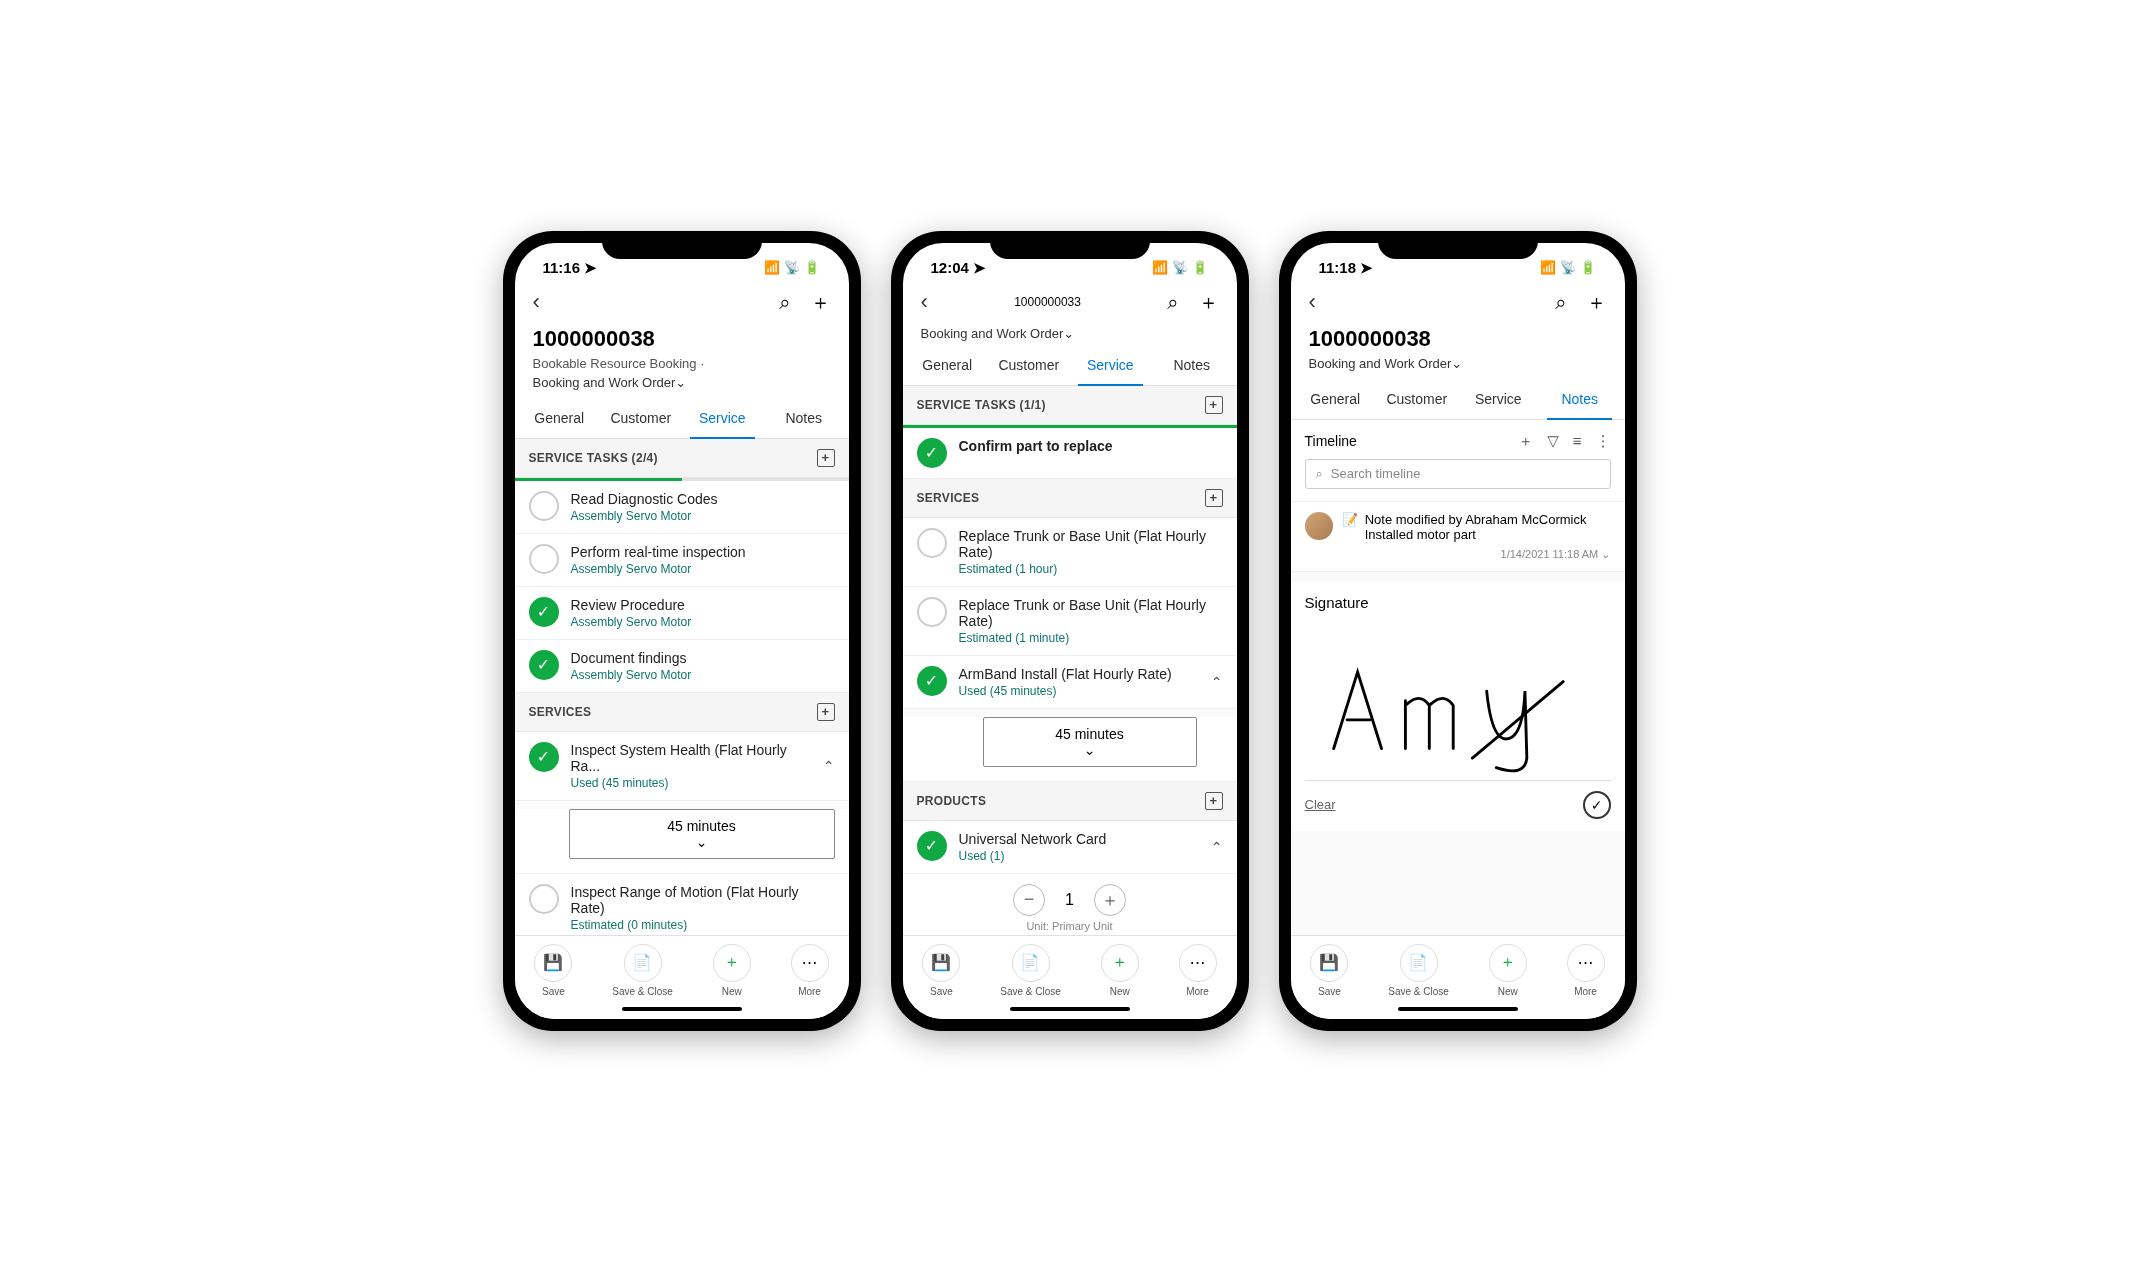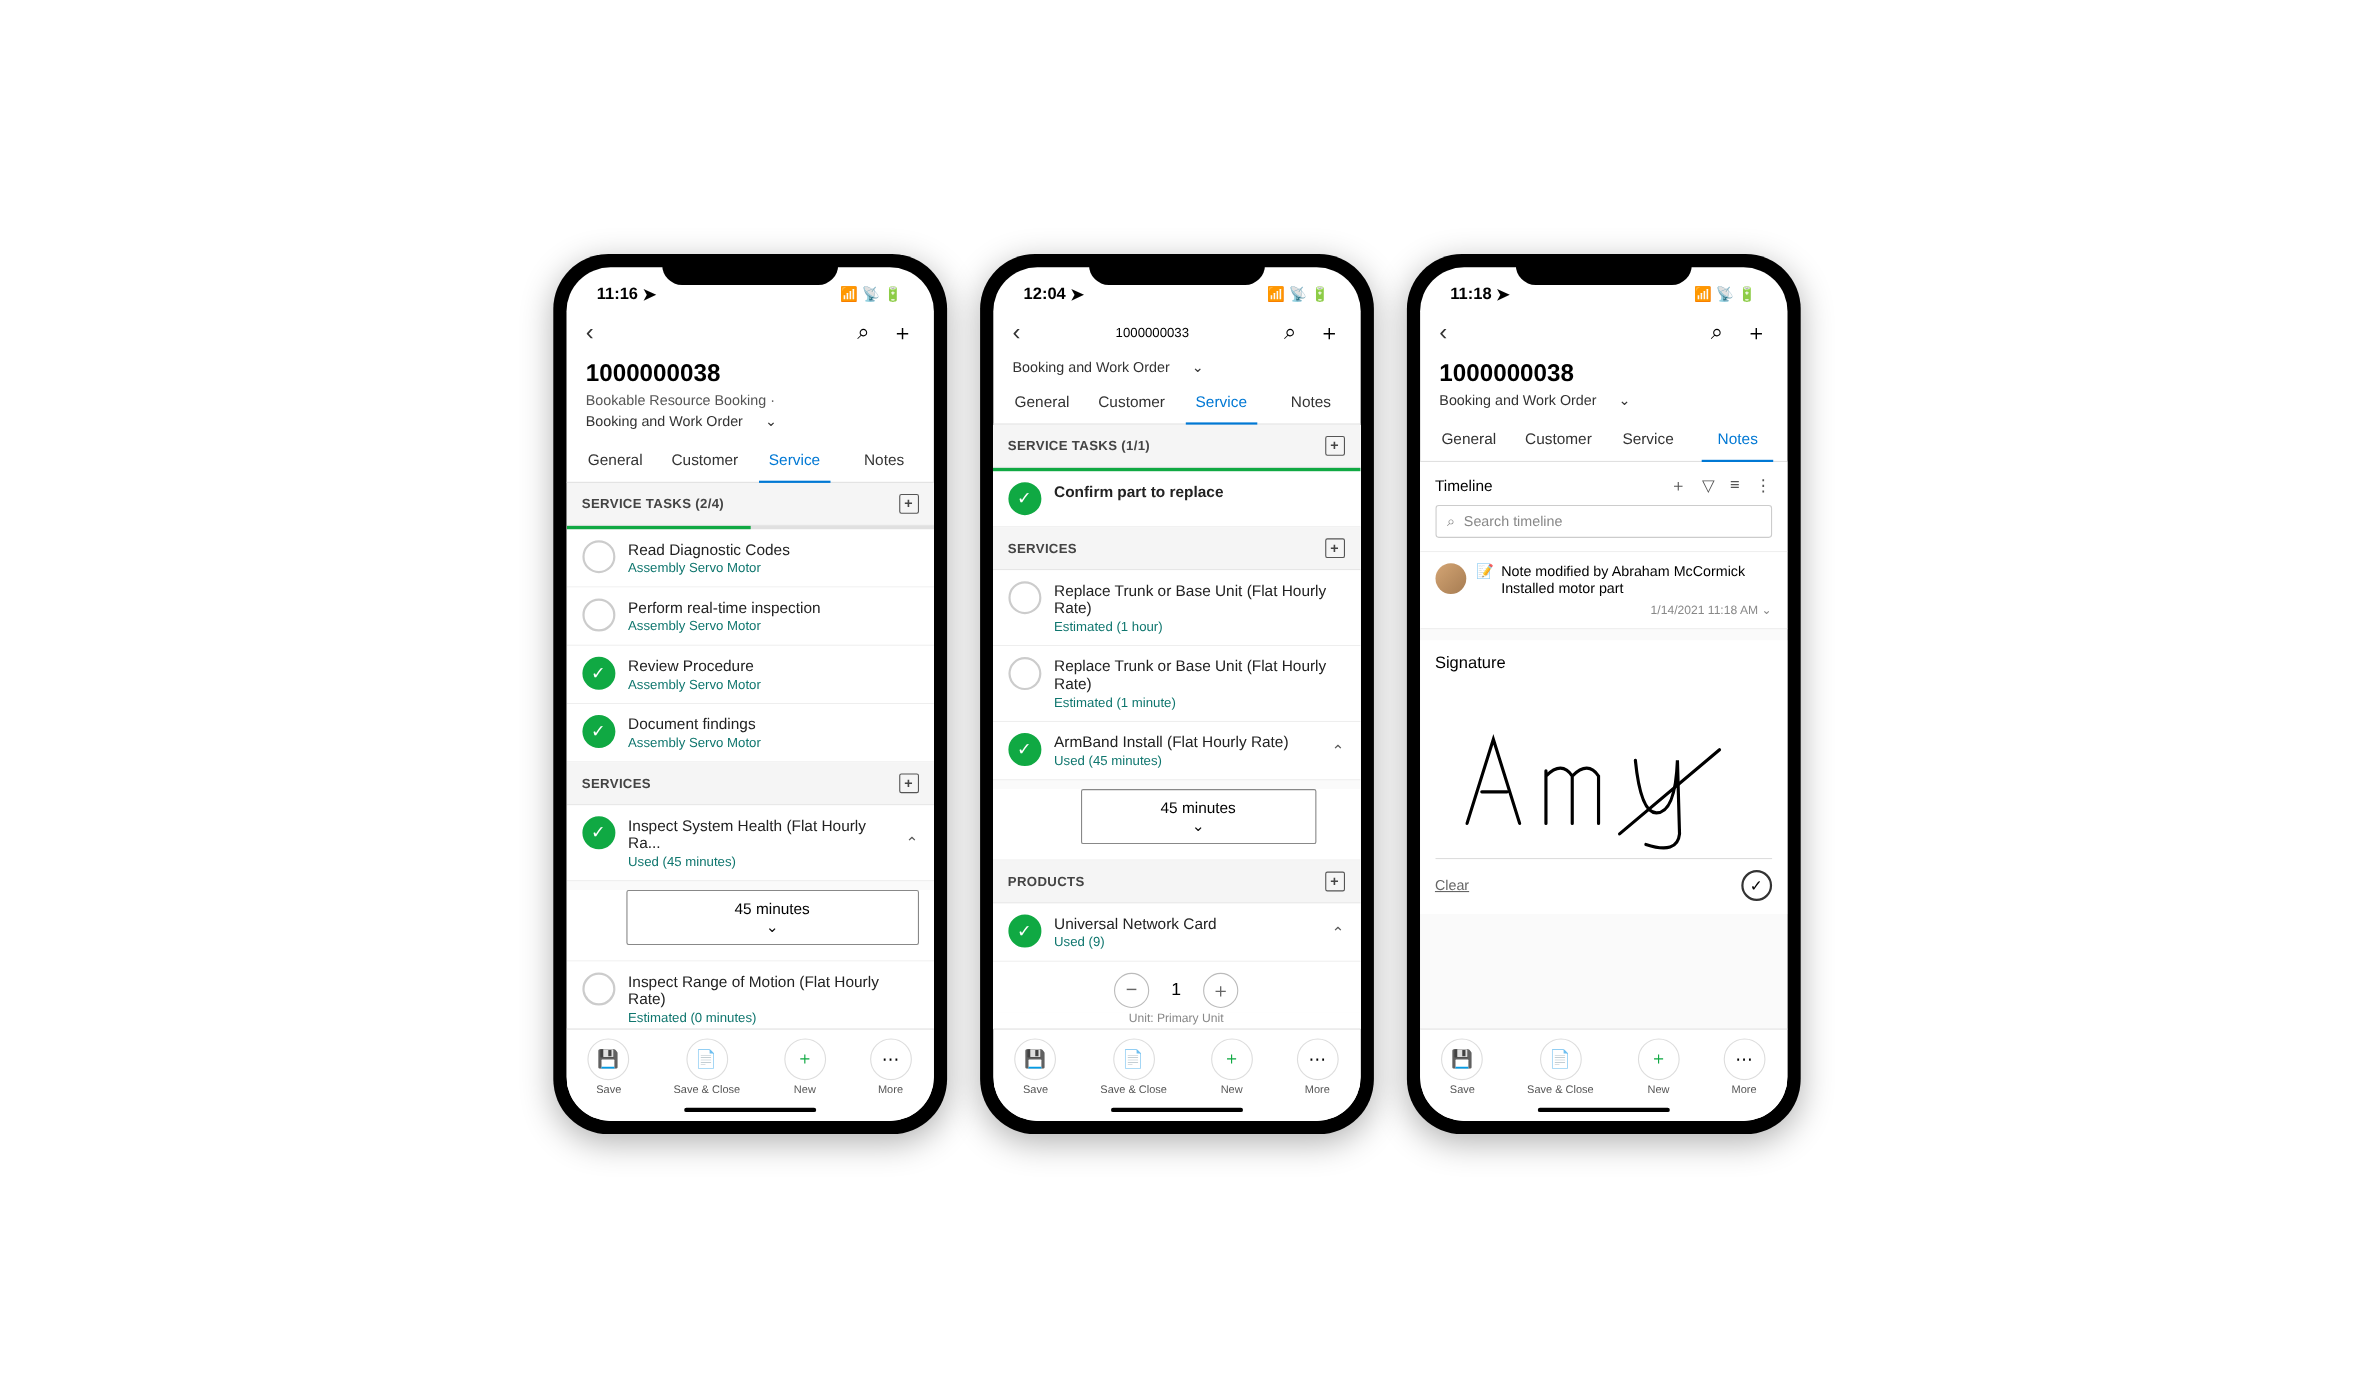--- a/index.html
+++ b/index.html
@@ -58,21 +58,21 @@
     display: flex;
     justify-content: space-between;
     align-items: center;
     padding: 6px 18px;
   }
   .back-chevron { font-size: 22px; color: #333; cursor: pointer; }
   .header-actions { display: flex; gap: 20px; align-items: center; font-size: 20px; }
   .title-section { padding: 4px 18px 8px; }
   .page-title { font-size: 22px; font-weight: 600; margin-bottom: 4px; }
   .subtitle { font-size: 13px; color: #555; }
-  .dropdown-sub { font-size: 13px; color: #333; margin-top: 4px; display: flex; align-items: center; gap: 20px; cursor: pointer; }
+  .dropdown-sub { font-size: 13px; color: #333; margin-top: 4px; display: flex; align-items: center; gap: 0; cursor: pointer; }
   .dropdown-sub.centered { justify-content: flex-start; padding-left: 0; }
   .tabs {
     display: flex;
     border-bottom: 1px solid #e0e0e0;
     padding: 0 4px;
   }
   .tab {
     flex: 1;
     text-align: center;
     padding: 12px 4px;
@@ -497,21 +497,21 @@
         </div>
       </div>
       <div class="section-header">
         <span>PRODUCTS</span>
         <span class="add-box-icon">+</span>
       </div>
       <div class="list-item">
         <span class="circle checked">✓</span>
         <div class="item-text">
           <div class="item-title">Universal Network Card</div>
-          <div class="item-sub">Used (9)</div>
+          <div class="item-sub">Used (1)</div>
         </div>
         <span class="chevron-small">⌃</span>
       </div>
       <div class="qty-controls">
         <span class="qty-btn">−</span>
         <span class="qty-val">1</span>
         <span class="qty-btn">＋</span>
       </div>
       <div class="unit-text">Unit: Primary Unit</div>
     </div>

